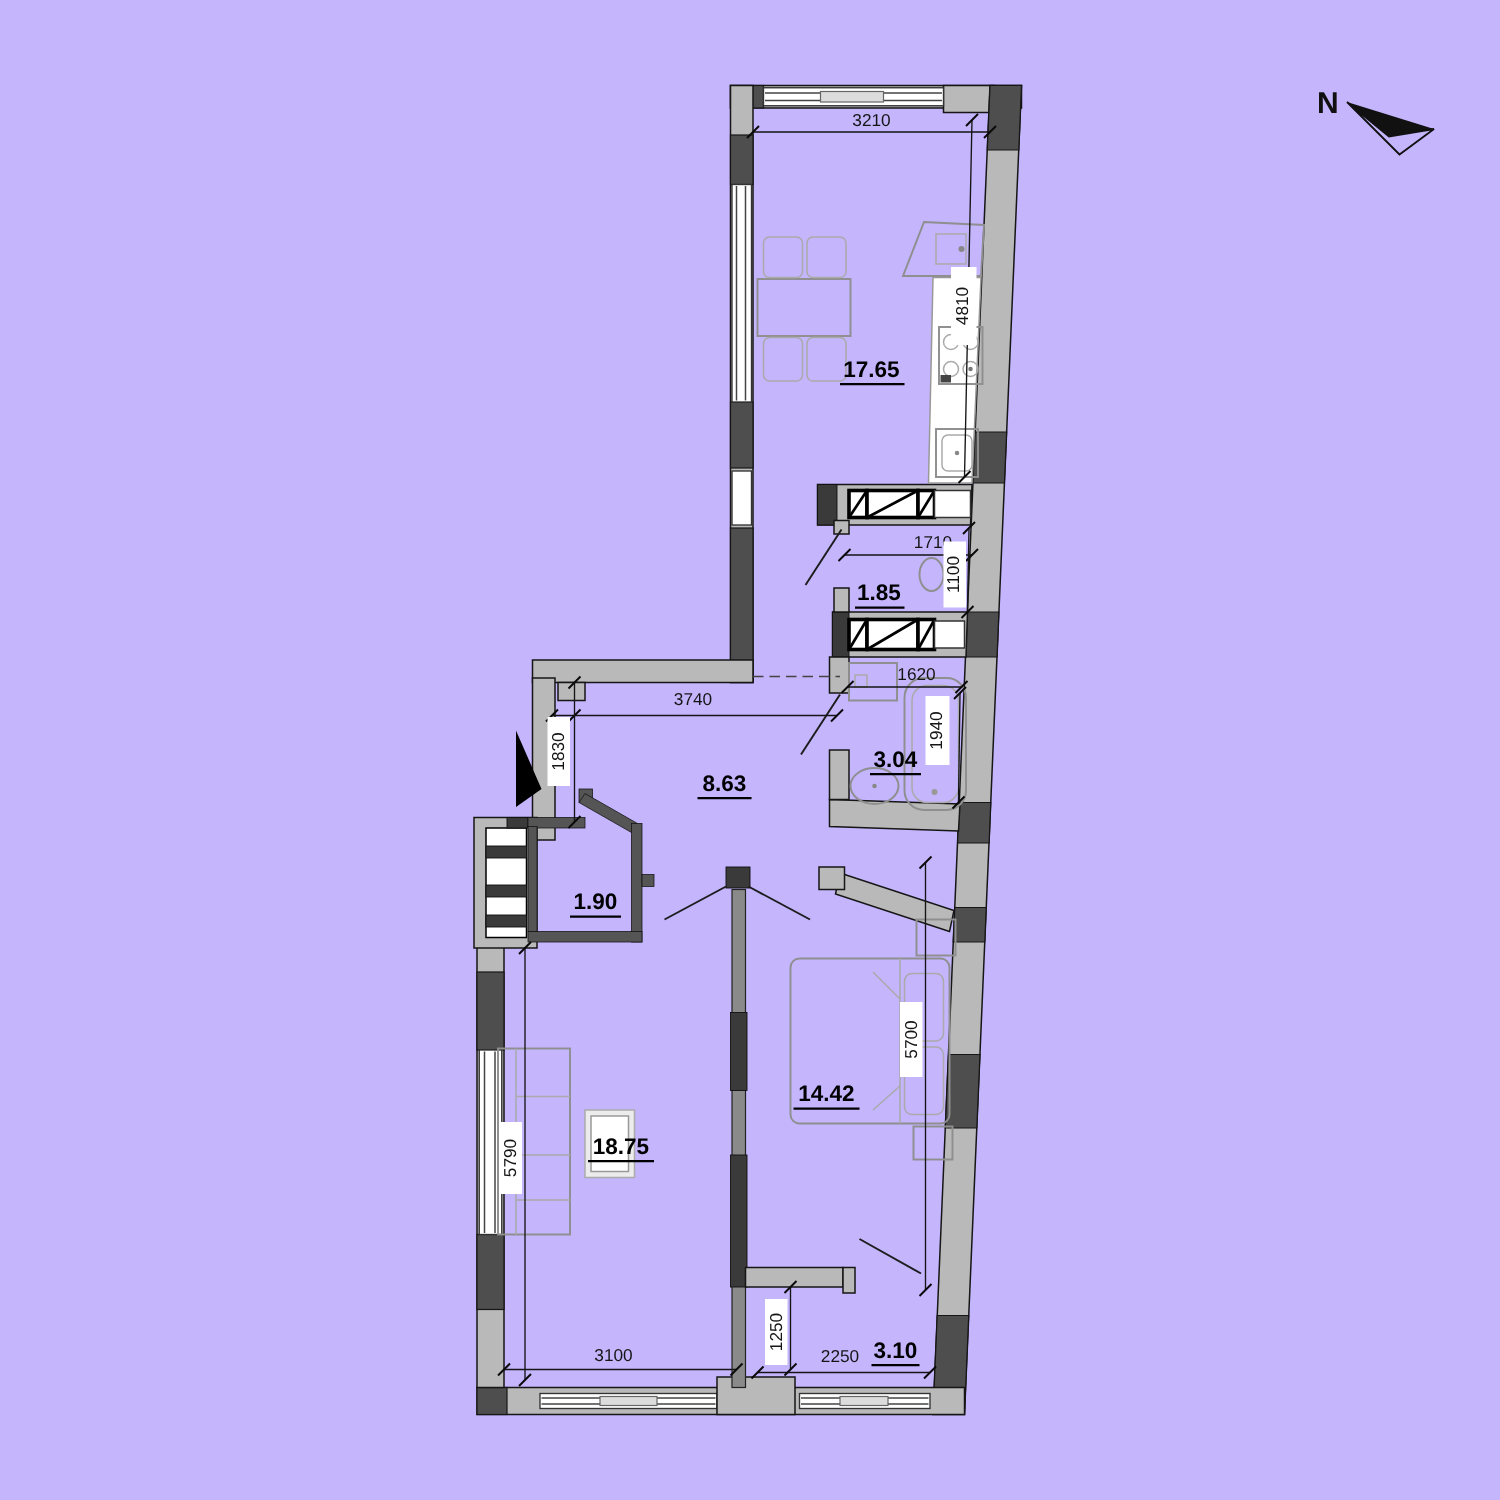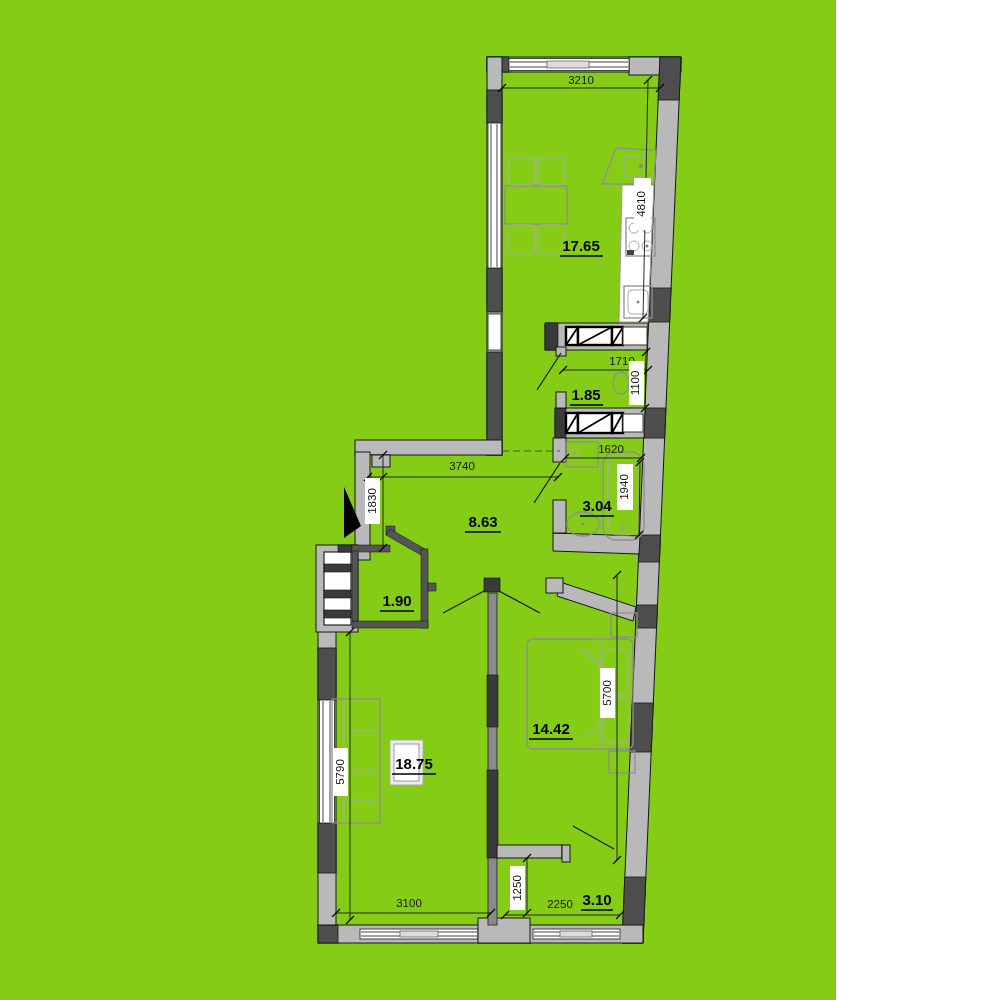--- a/index.html
+++ b/index.html
@@ -1,16 +1,16 @@
 <!DOCTYPE html>
 <html style="--wall: #b9b9b9; --pier: #4e4e4e; --line: #161616; --furniture: #8f8f8f; --dim_text: #151515;"><head>
 <meta charset="utf-8">
 <style>
   html,body{margin:0;padding:0;background:#fff;}
-  #stage{position:relative;width:836px;height:1000px;background:#84cc16;overflow:hidden;
+  #stage{position:relative;width:1000px;height:1000px;background:#c4b5fd;overflow:hidden;
          font-family:"Liberation Sans",sans-serif;}
   .wall{fill:var(--wall);stroke:var(--line);stroke-width:1;}
   .pier{fill:var(--pier);stroke:var(--line);stroke-width:.8;}
   .iwall{fill:#8a8a8a;stroke:#222;stroke-width:.8;}
   .iblock{fill:#3a3a3a;stroke:#111;stroke-width:.6;}
   .thinwall{fill:#555;stroke:#111;stroke-width:.5;}
   .win{fill:#ffffff;stroke:#333;stroke-width:.9;}
   .glass{stroke:#444;stroke-width:1;}
   .sill{fill:#dcdcdc;stroke:#666;stroke-width:.8;}
   .vent{fill:#fff;stroke:#000;stroke-width:2.4;}

